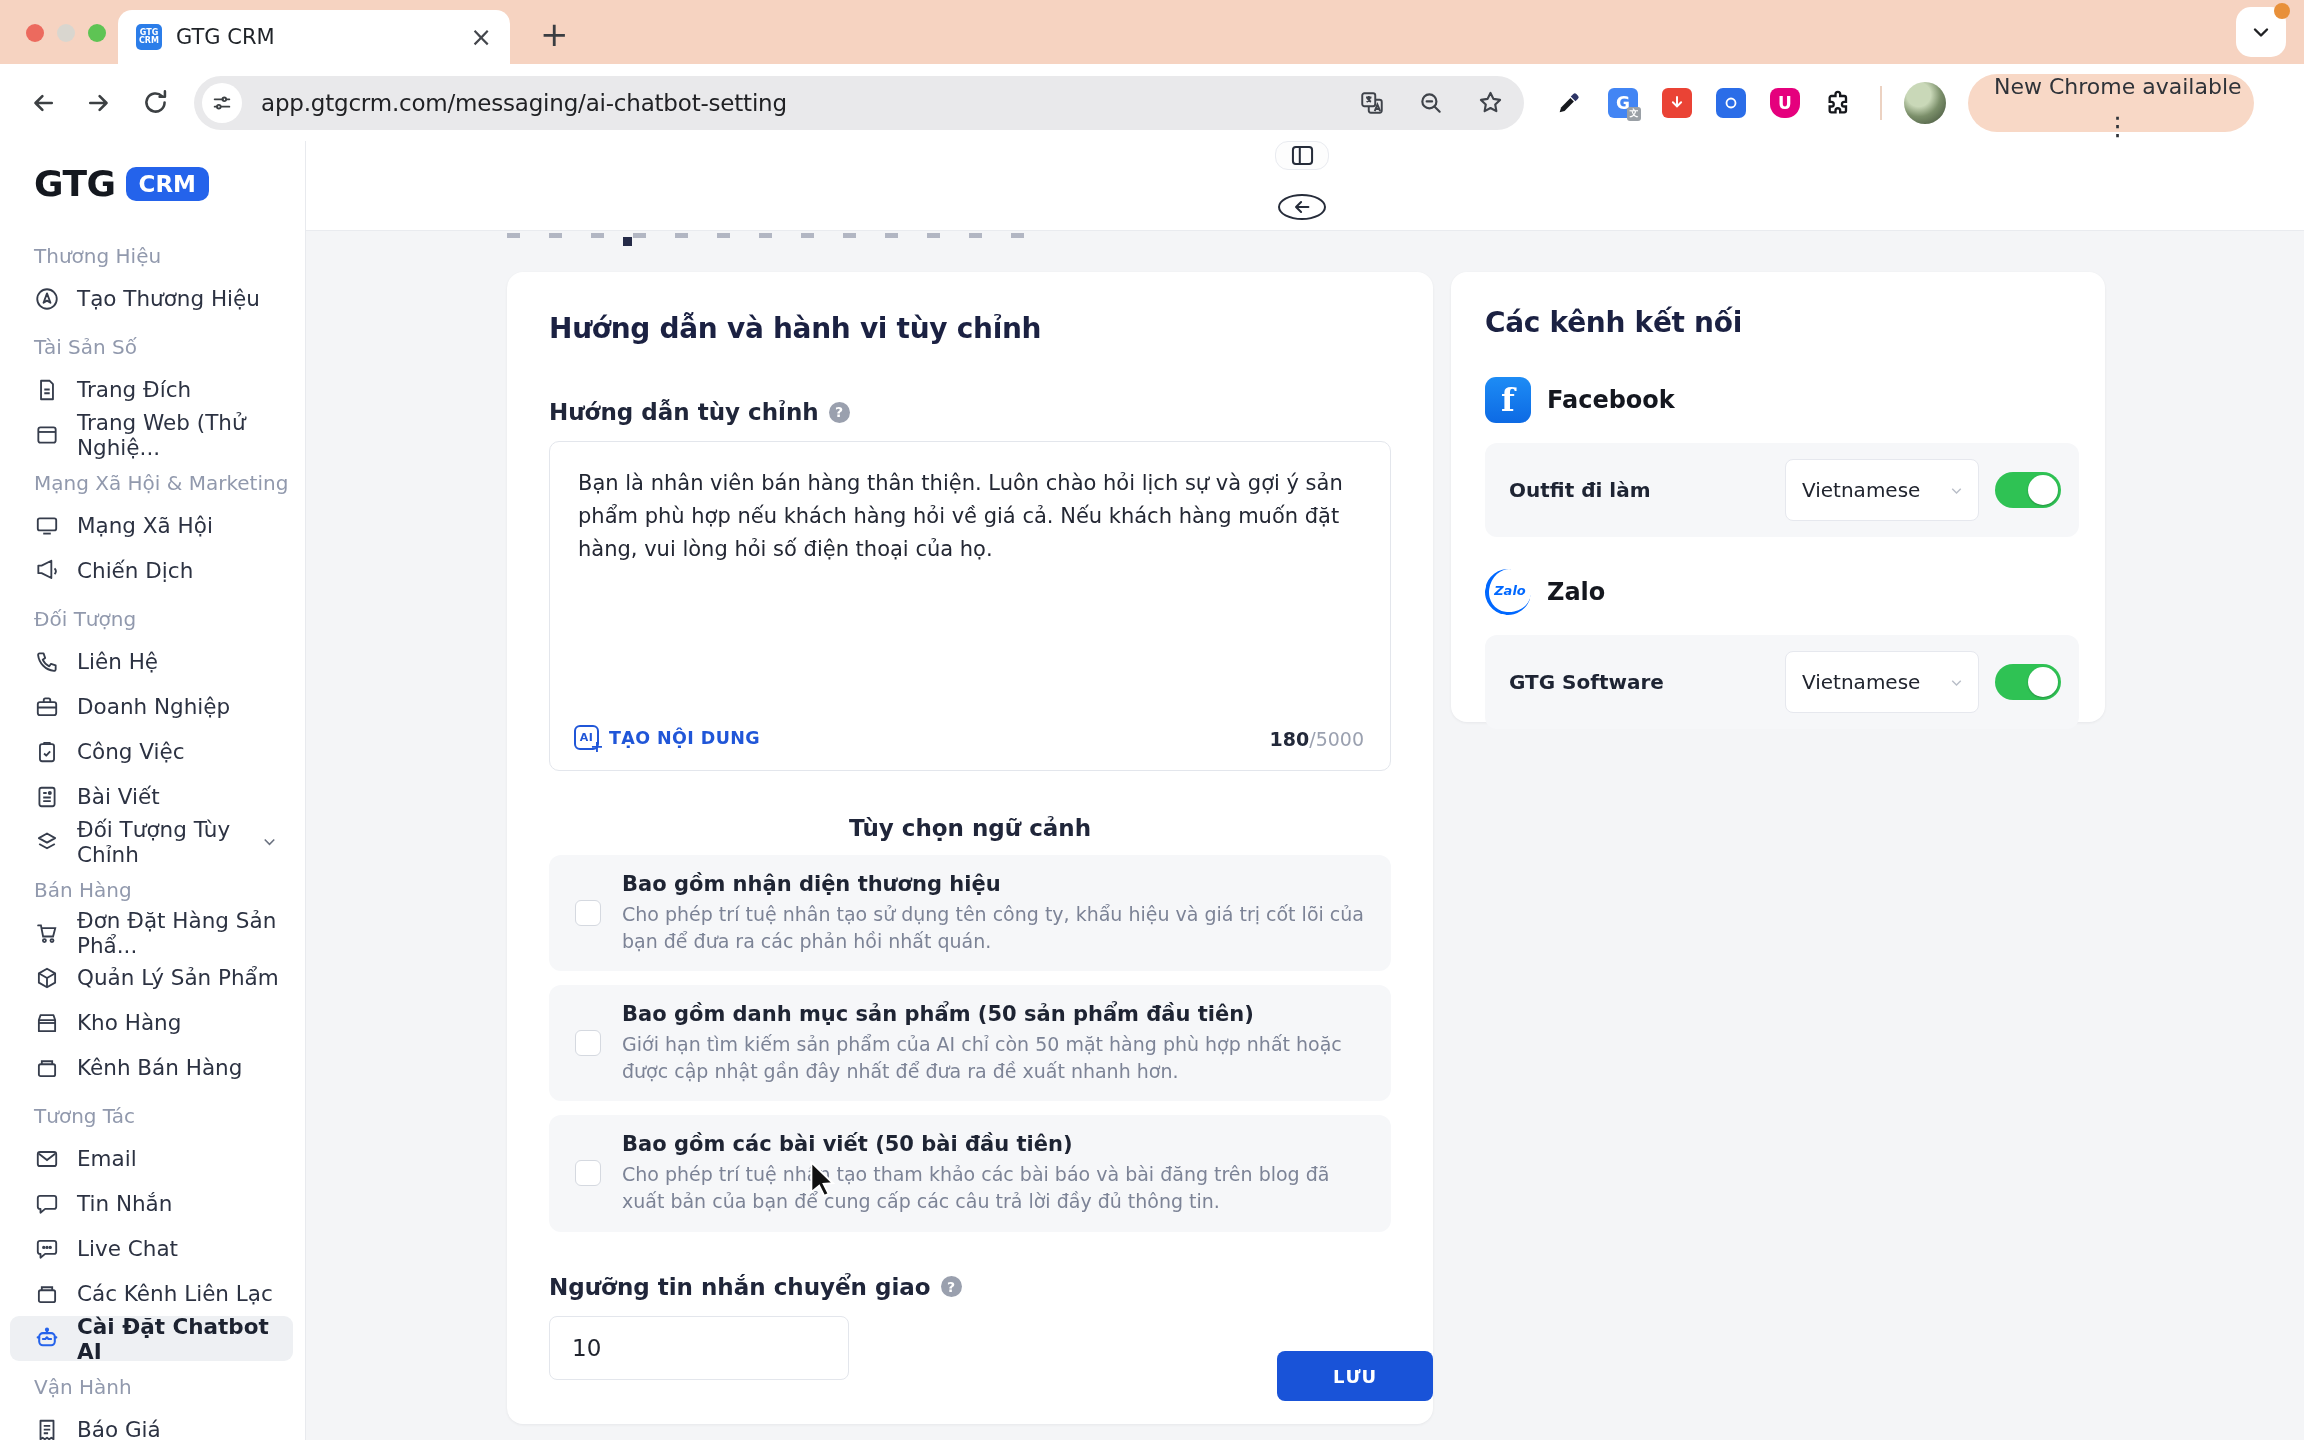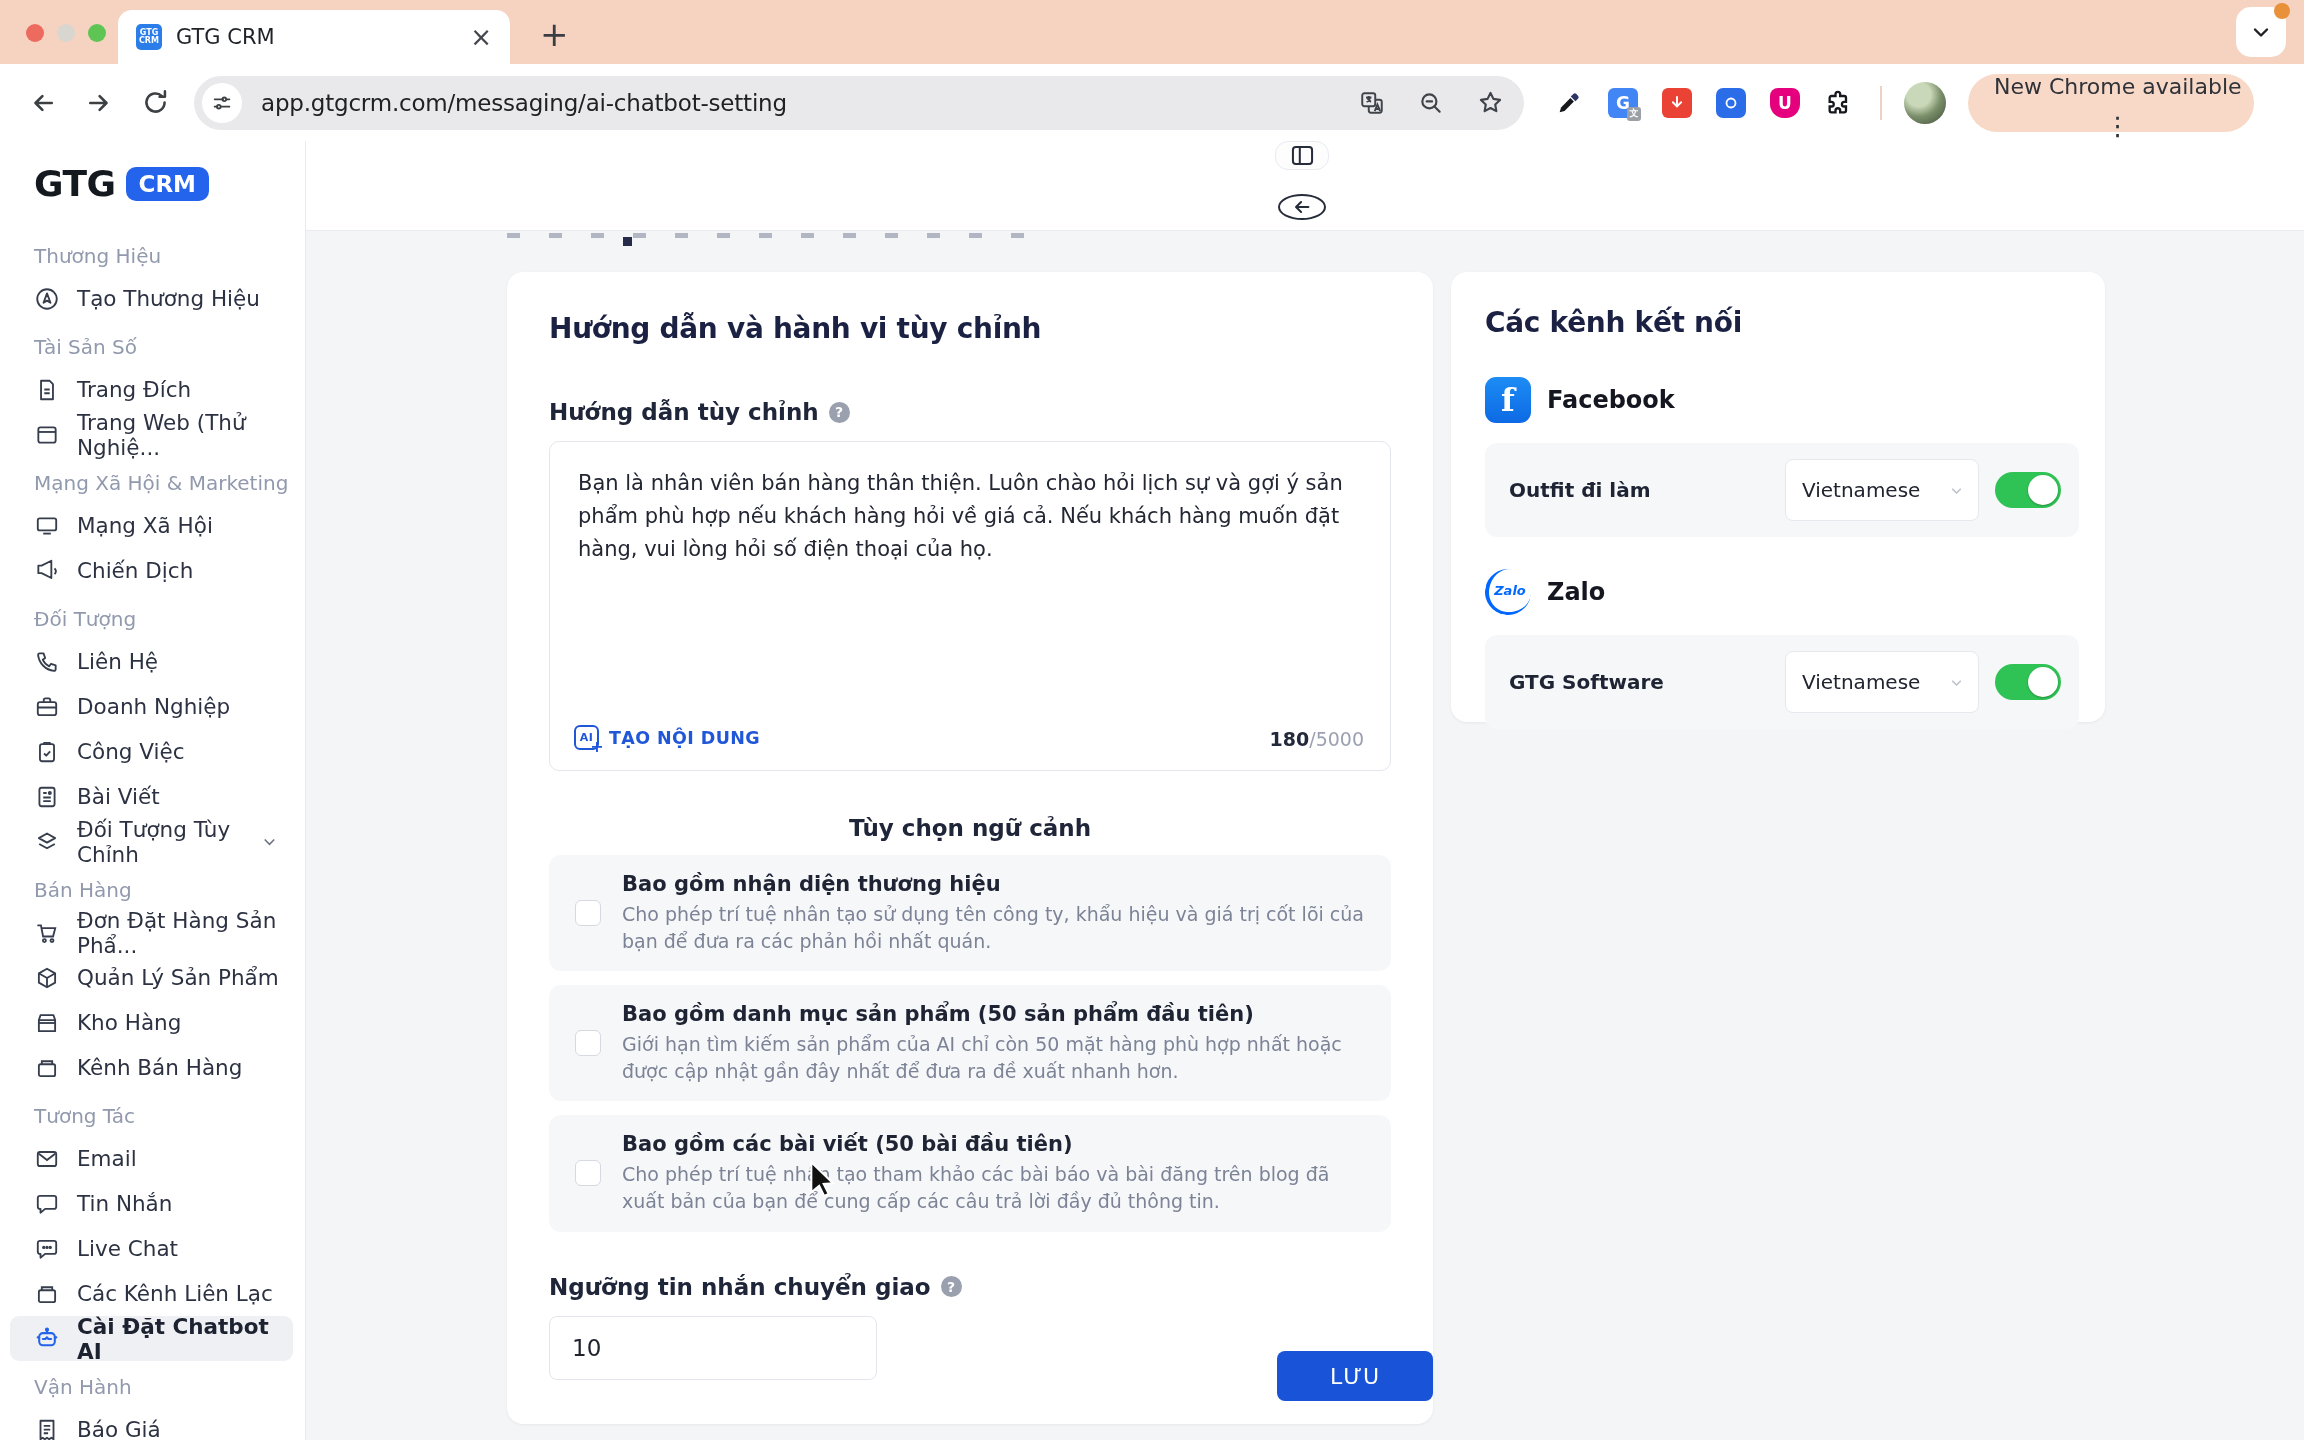--- a/index.html
+++ b/index.html
@@ -113,21 +113,21 @@
   .ai-chip::after { content:"+"; position:absolute; right:-7px; bottom:-8px; font-size:16px; }
   .charcount { font-size:19px; color:#9ba1b0; }
   .charcount b { color:#23293a; font-weight:700; }
   .section-title { margin-top:44px; font-size:23px; font-weight:700; color:#20263a;text-align:center; }
   .opt { margin-top:14px; background:#f6f7f9; border-radius:12px; padding:17px 26px;
     display:flex; align-items:center; gap:21px; }
   .checkbox { width:26px; height:26px; background:#fff; border:1.7px solid #d5d9e0;
     border-radius:6px; flex-shrink:0; }
   .opt-title { font-size:21px; font-weight:700; color:#1e2433; margin-bottom:5px; }
   .opt-desc { font-size:19px; color:#7c8396; line-height:1.4; max-width:790px; }
-  .threshold-input { margin-top:16px; width:328px; height:64px; border:1.5px solid #e3e6ec;
+  .threshold-input { margin-top:16px; width:300px; height:64px; border:1.5px solid #e3e6ec;
     border-radius:8px; font-family:inherit; font-size:23px; color:#20242e; padding:0 22px;
     outline:none; background:#fff; }
 
   .sidecard { position:absolute; left:1145px; top:41px; width:654px; height:450px;
     padding:34px 26px 34px 34px; }
   .chan-head { margin-top:38px; display:flex; align-items:center; gap:16px; }
   .fb-ico { width:46px; height:46px; border-radius:11px;
     background:linear-gradient(180deg,#1d8cf5,#0d6ae4); color:#fff; display:flex; align-items:center;
     justify-content:center; font-size:32px; font-weight:800; font-family:"DejaVu Serif",serif; }
   .zalo-ico { width:46px; height:46px; border-radius:50%; background:#fff;
@@ -143,21 +143,21 @@
   .langselect { width:194px; height:62px; background:#fff; border:1.5px solid #e6e8ee;
     border-radius:8px; display:flex; align-items:center; justify-content:space-between;
     padding:0 13px 0 16px; }
   .langselect .val { font-size:20px; color:#20242e; }
   .langselect .chv { color:#b9bec8; display:flex; }
   .toggle { width:66px; height:36px; border-radius:18px; background:#2fc254; position:relative; }
   .toggle .knob { position:absolute; right:3px; top:3px; width:30px; height:30px; background:#fff;
     border-radius:50%; box-shadow:0 1px 2px rgba(0,0,0,.25); }
 
   .savebtn { position:absolute; left:971px; top:1120px; width:156px; height:50px; background:#1953d8;
-    border:none; border-radius:8px; color:#fff; font-family:inherit; font-size:22px; font-weight:400;
+    border:none; border-radius:8px; color:#fff; font-family:inherit; font-size:18px; font-weight:700;
     letter-spacing:1px; display:flex; align-items:center; justify-content:center; }
 
   .cursor { position:absolute; left:500px; top:928px; pointer-events:none; }
 </style>
 </head>
 <body>
 
 <svg width="0" height="0" style="position:absolute">
   <defs>
     <symbol id="i-brand" viewBox="0 0 24 24">

